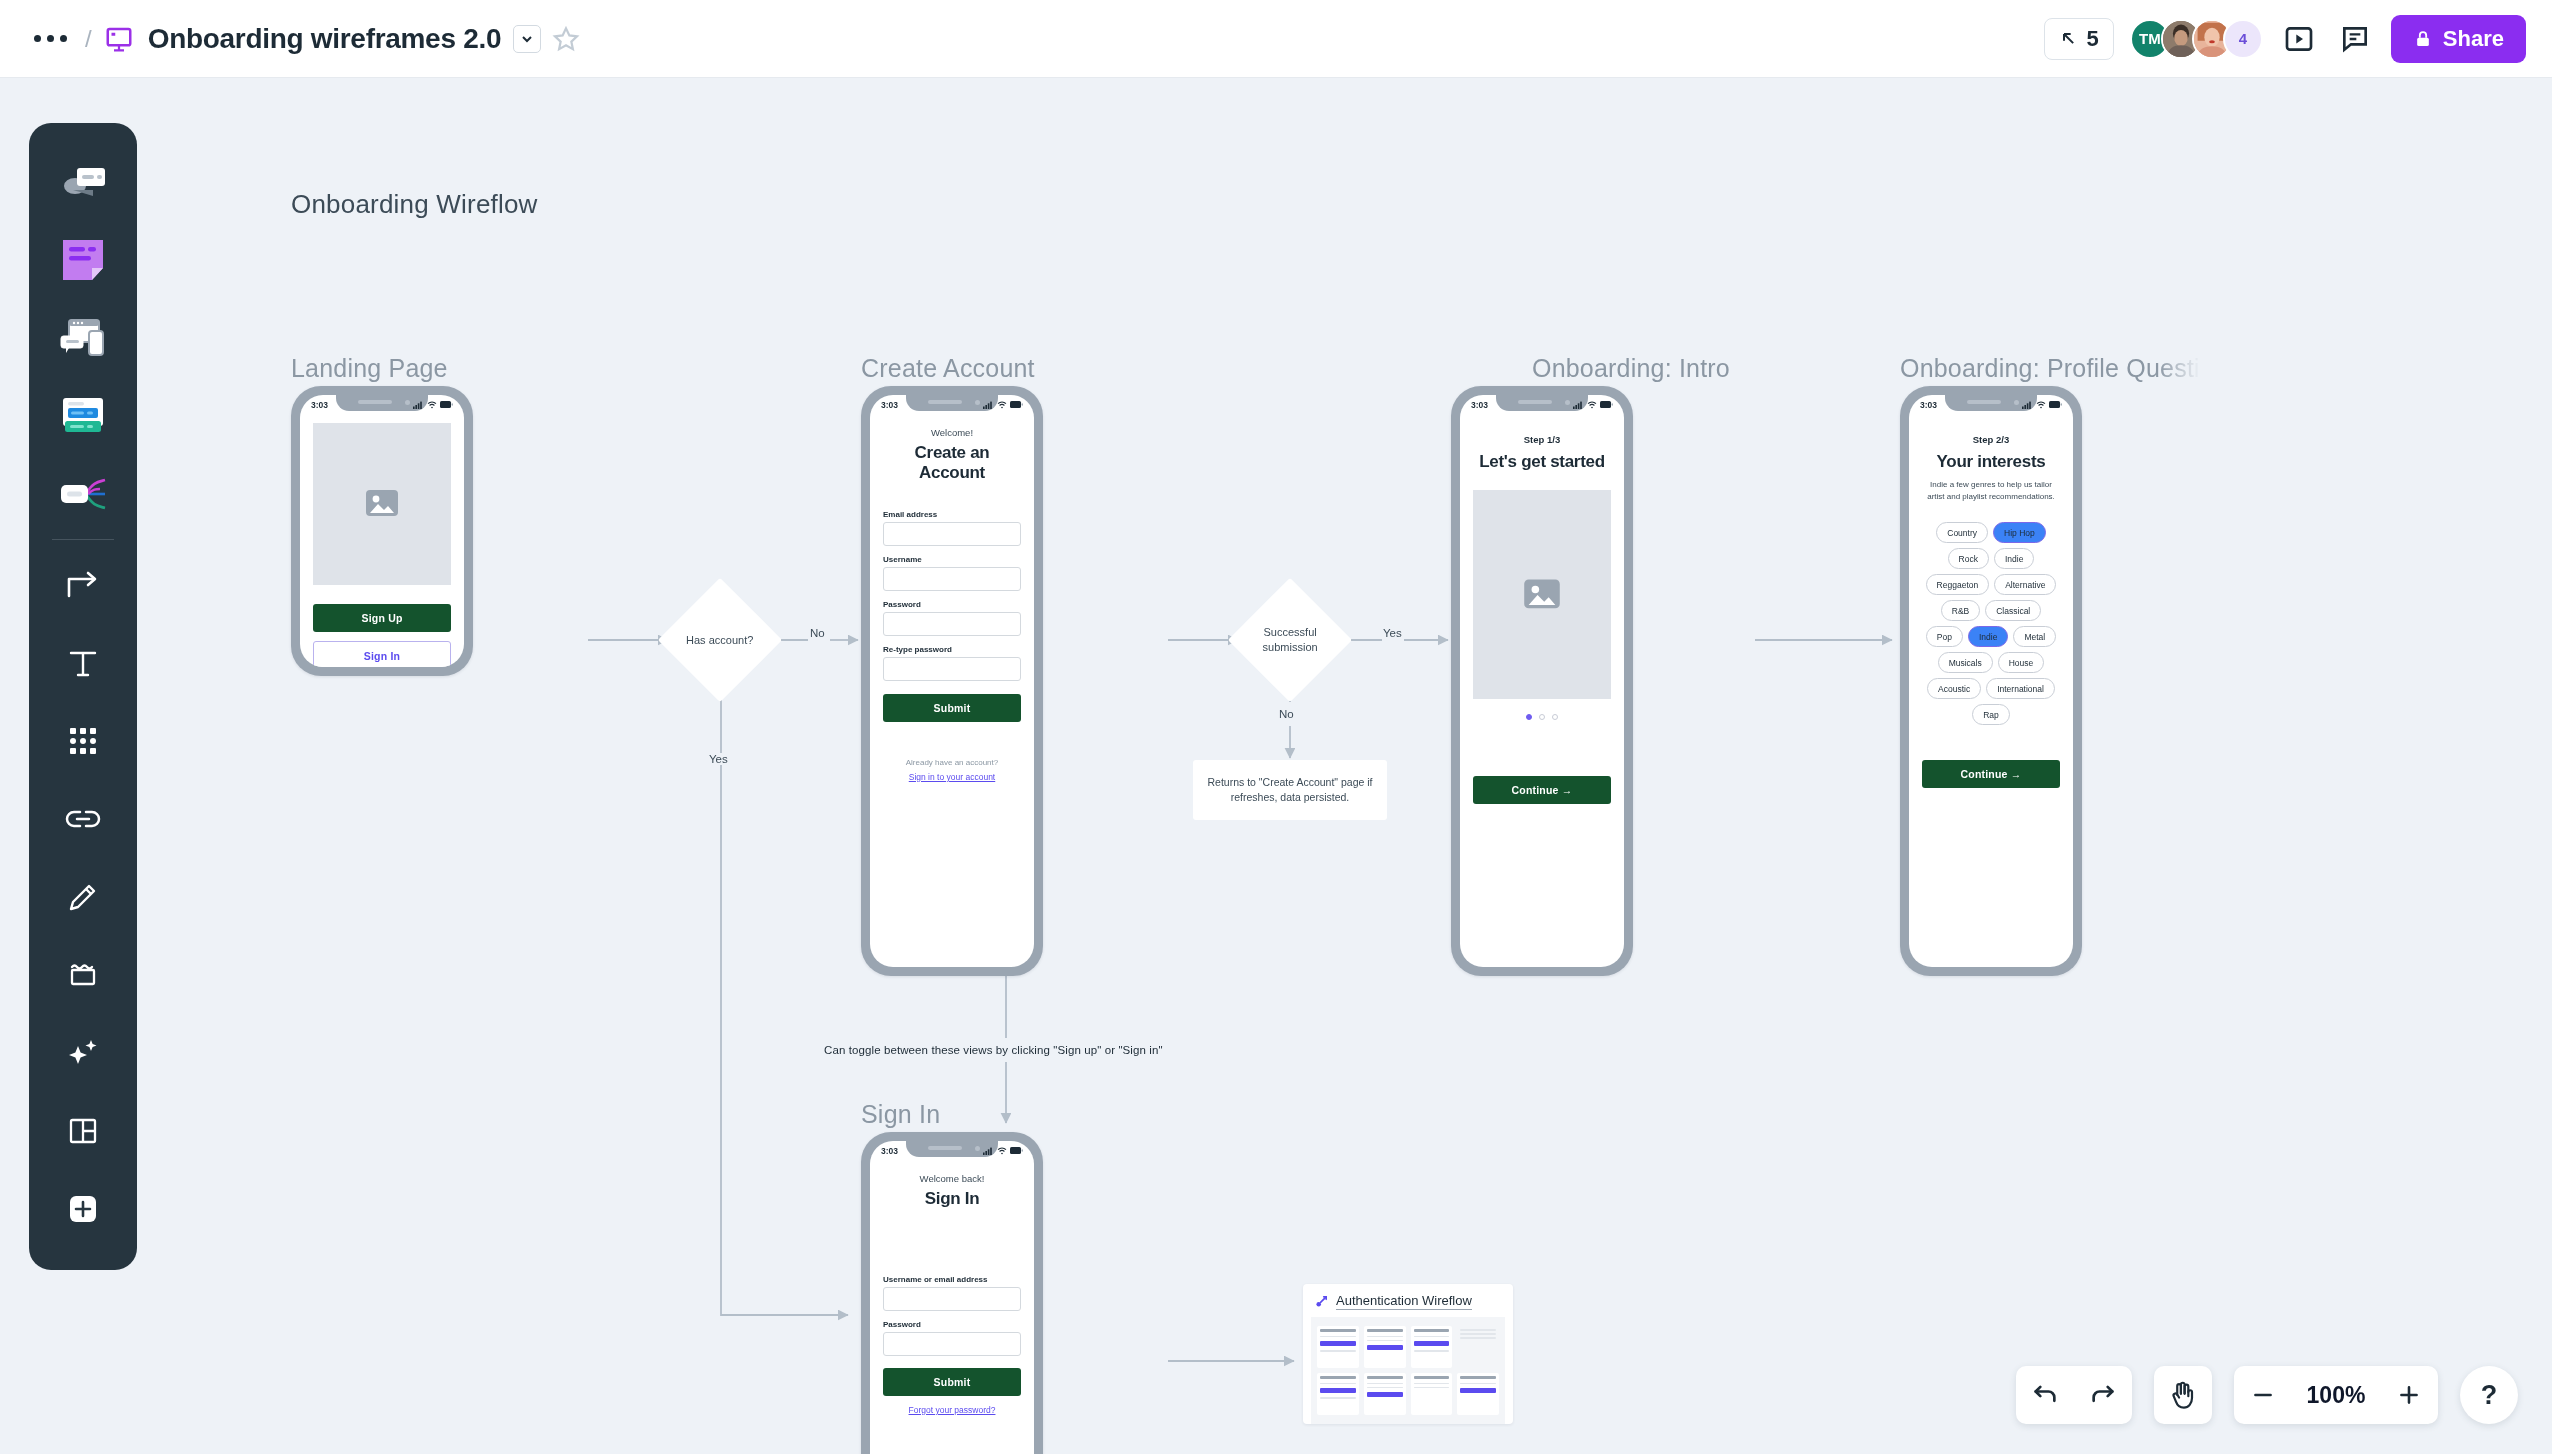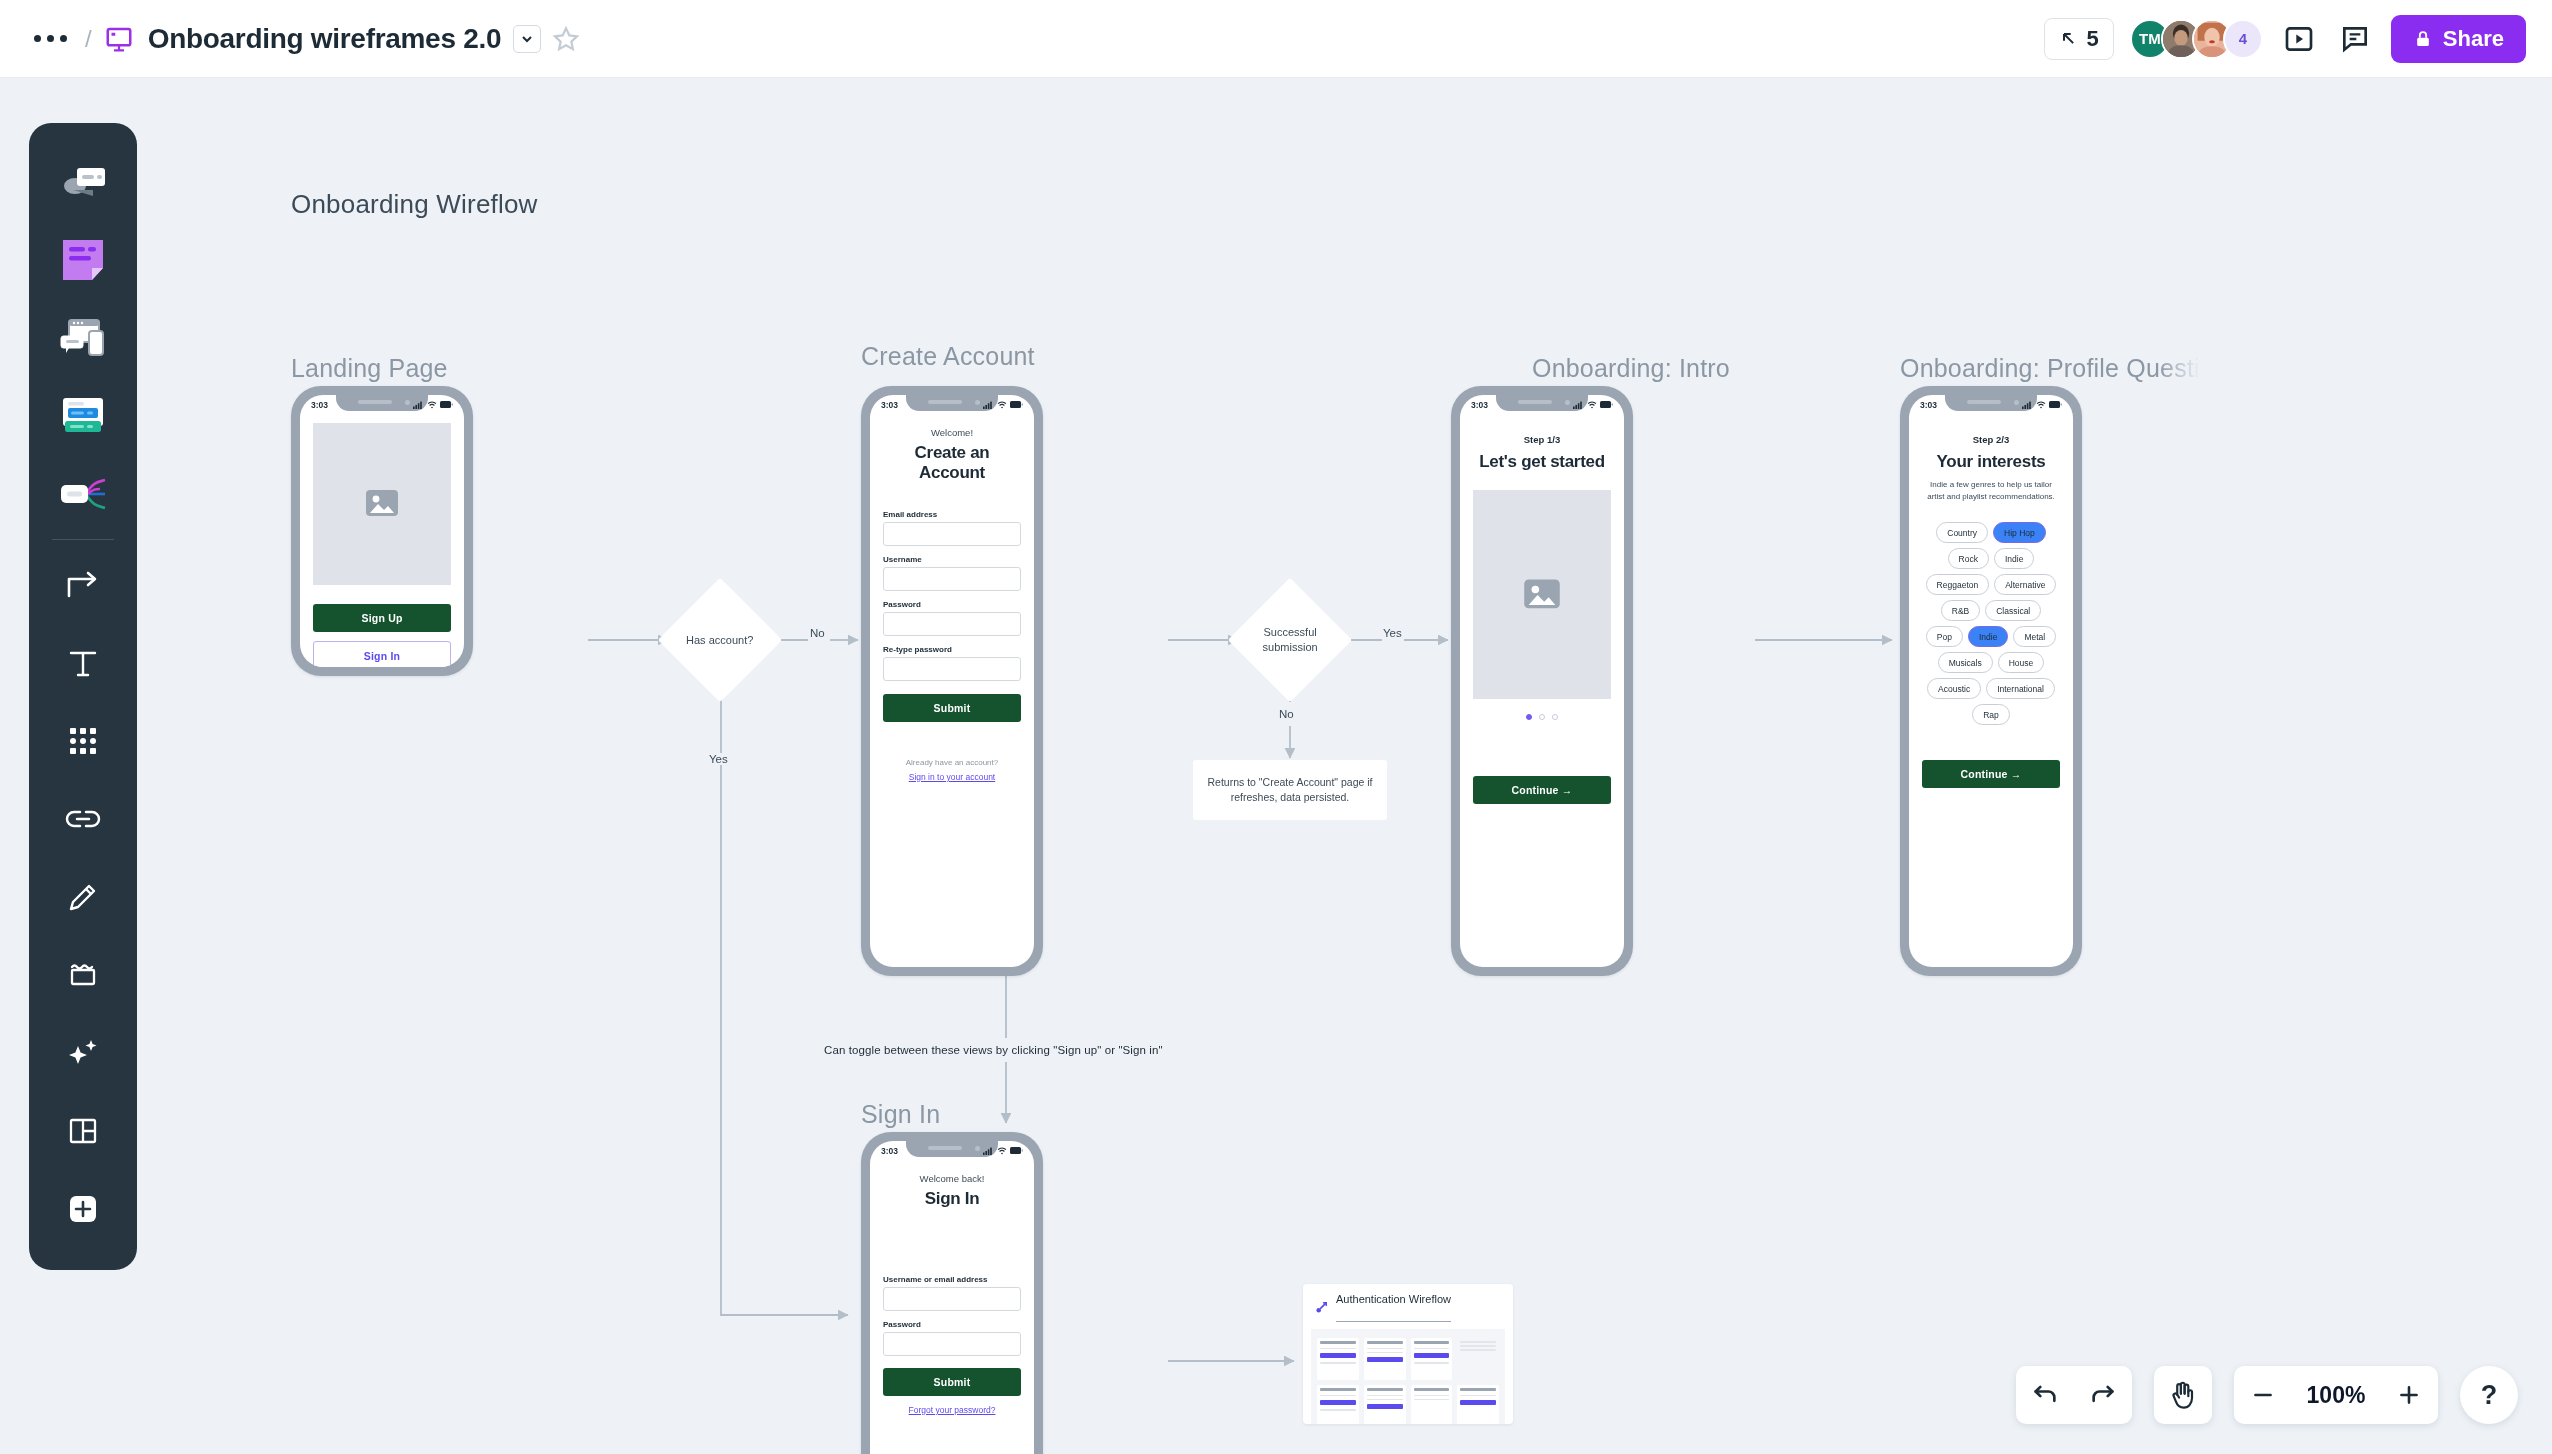--- a/index.html
+++ b/index.html
@@ -199,22 +199,22 @@
 
   .wf-card {
     position: absolute; background: #fff; border-radius: 4px;
     overflow: hidden; box-shadow: 0 1px 3px rgba(40,60,80,.09);
   }
   .wf-card-head {
     display: flex; align-items: center; gap: 7px;
     padding: 9px 11px 7px 11px;
   }
   .wf-card-title {
-    font-size: 11px; color: #1d2b36; border-bottom: 1px solid #9aa5b1;
-    padding-bottom: 16px;
+    font-size: 13px; color: #1d2b36; border-bottom: 1px solid #9aa5b1;
+    padding-bottom: 1px;
   }
   .wf-card-body { background: #f3f5f8; margin: 0 8px 9px 8px; padding: 9px 6px; }
   .wf-grid { display: grid; grid-template-columns: repeat(4,1fr); gap: 5px; }
   .wf-mini { background: #fff; border-radius: 2px; height: 42px; padding: 3px; }
   .wf-mini .bar { height: 2.5px; background: #9aa5b1; border-radius: 1px; margin-bottom: 4px; }
   .wf-mini .ln { height: 1.5px; background: #e2e6eb; border-radius: 1px; margin-bottom: 2.5px; }
   .wf-mini .pb { height: 5px; background: #5b4bef; border-radius: 1px; margin: 4px 0; }
 
   
   .botctl {
@@ -507,21 +507,21 @@
       </div>
     </div>
   </div>
 
   <div class="diamond" style="left:676px; top:518px; width:88px; height:88px;">
     <span>Has account?</span>
   </div>
   <div class="edge-label" style="left:806px; top:549px;">No</div>
   <div class="edge-label" style="left:705px; top:675px;">Yes</div>
 
-  <div class="frame-label" style="left:861px; top:264px;">Create Account</div>
+  <div class="frame-label" style="left:861px; top:276px;">Create Account</div>
   <div class="phone" style="left:861px; top:308px; height:590px;">
     <div class="phone-screen">
       <div class="notch"></div>
       <div class="statusbar">
         <span>3:03</span>
         <span class="sb-icons">
           <svg width="11" height="8" viewBox="0 0 11 8">
               <rect x="0" y="5.5" width="1.6" height="2.5" fill="#1d2b36"></rect>
               <rect x="2.4" y="4" width="1.6" height="4" fill="#1d2b36"></rect>
               <rect x="4.8" y="2.3" width="1.6" height="5.7" fill="#1d2b36"></rect>

